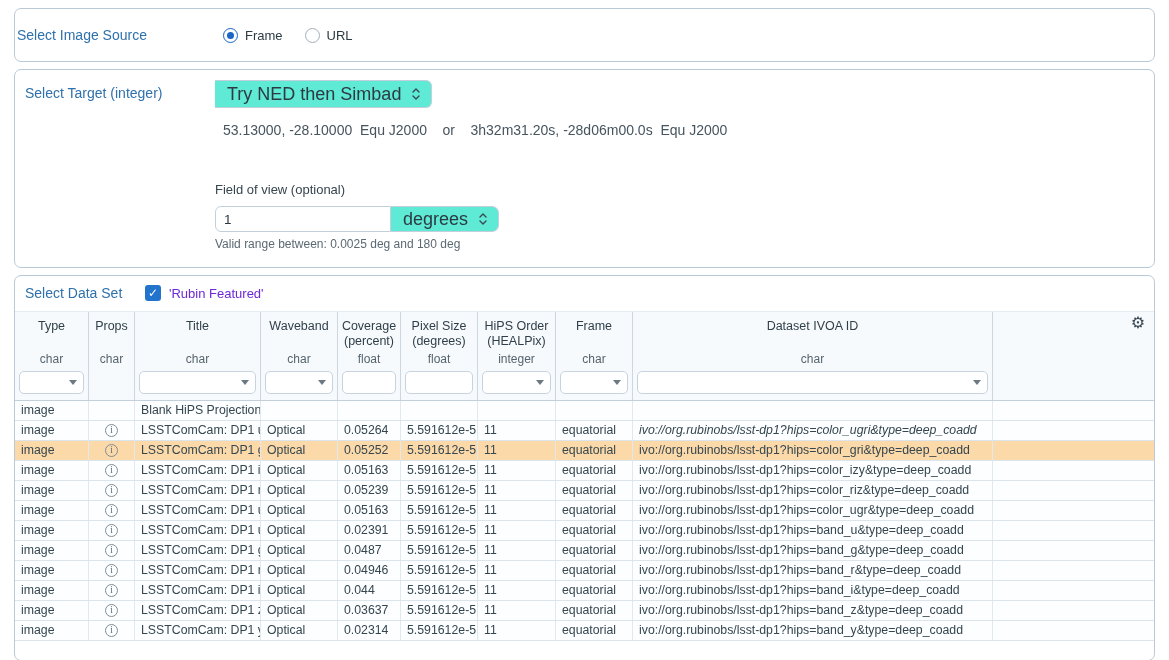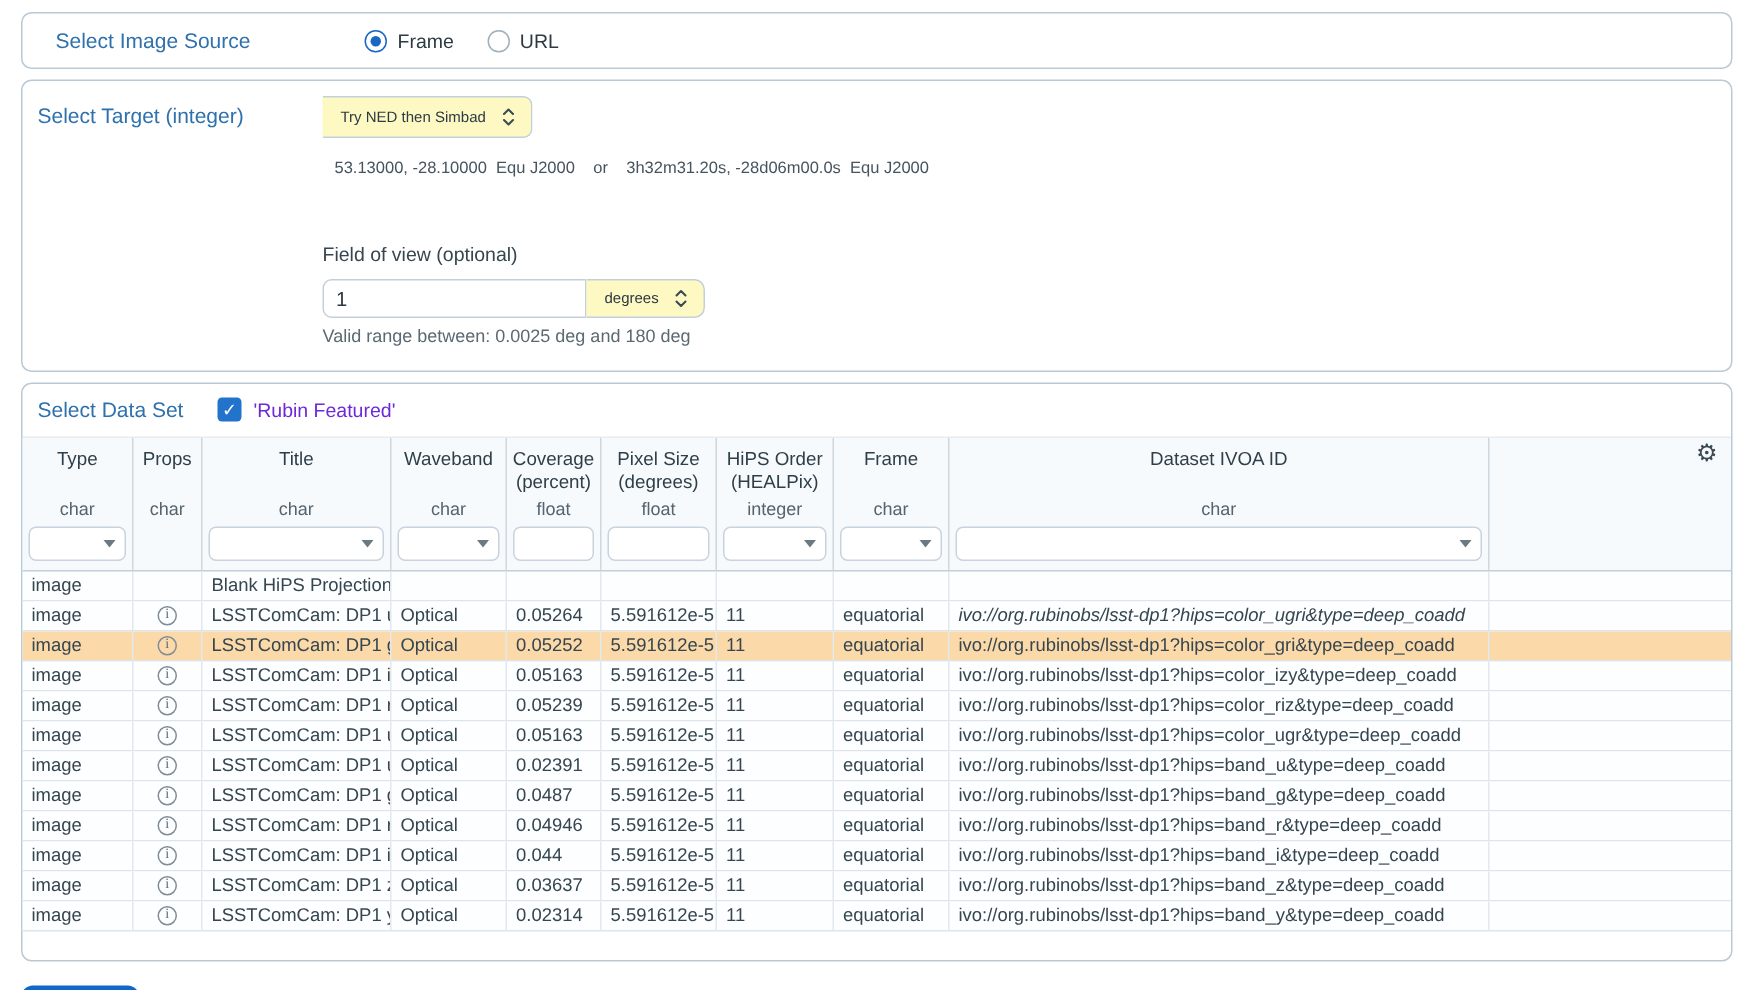--- a/index.html
+++ b/index.html
@@ -9,21 +9,21 @@
     font-size: 13px; color: #35464f; position: relative;
   }
   .page { padding: 8px 14px; }
   .panel {
     border: 1px solid #b9c9d6; border-radius: 7px; background: #fff;
     margin-bottom: 7px;
   }
   .panel-title { color: #2e71ac; font-size: 14px; }
 
   
-  .panel-src { display: flex; align-items: center; padding: 9px 22px; height: 38px; }
+  .panel-src { display: flex; align-items: center; padding: 9px 2px; height: 54px; }
   .panel-src .panel-title { width: 206px; flex: 0 0 206px; }
   .radio-group { display: flex; align-items: center; gap: 22px; }
   .radio-option { display: flex; align-items: center; gap: 7px; cursor: pointer; }
   .radio {
     width: 15px; height: 15px; border-radius: 50%; border: 1px solid #9fb0bc;
     background: #fff; display: inline-block; position: relative;
   }
   .radio.checked { border-color: #1a66c4; }
   .radio.checked::after {
     content: ""; position: absolute; left: 3px; top: 3px; width: 7px; height: 7px;
@@ -37,25 +37,25 @@
   .target-main { flex: 1; }
   .target-row { display: flex; align-items: stretch; }
   .text-input {
     height: 28px; border: 1px solid #c3d0db; border-radius: 6px 0 0 6px;
     padding: 0 8px; font-size: 13.5px; color: #2c3a43; background: #fff;
     font-family: "Liberation Sans", sans-serif; outline: none;
   }
   .target-input { width: 283px; }
   .spin-select {
     height: 28px; border: 1px solid #c3d0db; border-left: none;
-    border-radius: 0 6px 6px 0; background: #fef9c3; display: flex; align-items: center;
-    gap: 10px; padding: 0 10px 0 12px; color: #2c3a43; font-size: 10px; cursor: pointer;
+    border-radius: 0 6px 6px 0; background: #5eead4; display: flex; align-items: center;
+    gap: 10px; padding: 0 10px 0 12px; color: #2c3a43; font-size: 18px; cursor: pointer;
   }
   .resolved-hint {
-    margin: 14px 0 0 8px; font-size: 11px; color: #46545e; white-space: pre;
+    margin: 14px 0 0 8px; font-size: 14px; color: #46545e; white-space: pre;
   }
   .fov-block { margin-top: 44px; }
   .fov-label { color: #36454e; font-size: 13px; margin-bottom: 9px; }
   .fov-row { display: flex; align-items: stretch; }
   .fov-input { width: 176px; height: 26px; }
   .fov-unit { height: 26px; border-radius: 0 7px 7px 0; }
   .fov-hint { margin-top: 5px; font-size: 12px; color: #5b6973; }
   .spinner-icon { display: inline-flex; flex-direction: column; align-items: center; }
 
   

